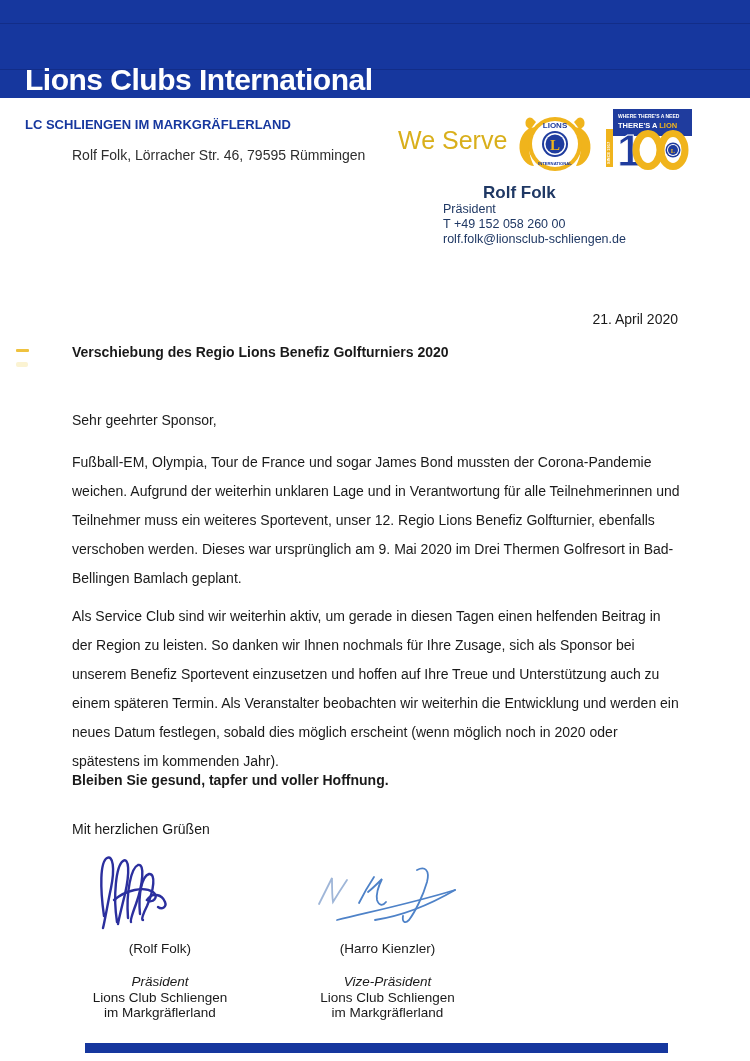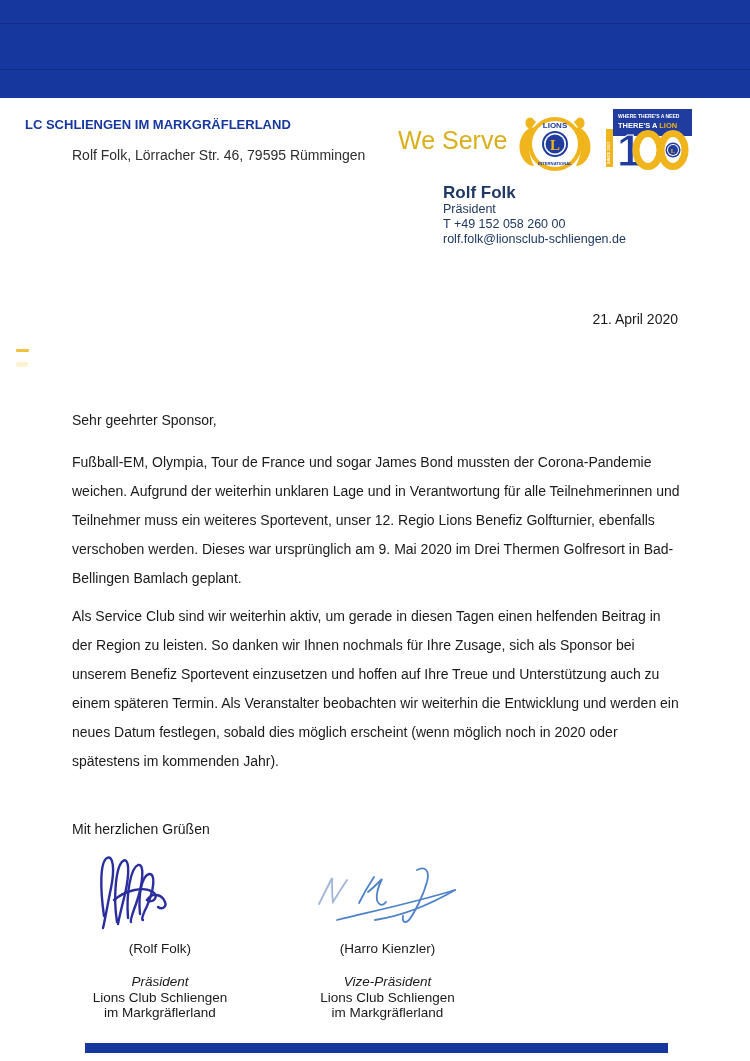--- a/index.html
+++ b/index.html
@@ -13,21 +13,21 @@
   
   .header-bar{top:0;left:0;width:750px;height:98px;background:#16379E;}
   .header-hairline{left:0;width:750px;height:1px;background:rgba(0,0,40,0.18);}
   .org-title{left:25px;top:63px;color:#ffffff;font-size:30px;font-weight:bold;letter-spacing:-0.5px;white-space:nowrap;}
   .club-line{left:25px;top:105px;color:#16379E;font-size:13px;font-weight:bold;white-space:nowrap;margin-top:12px;}
   .sender-line{left:72px;top:147px;color:#2e2e2e;font-size:14px;white-space:nowrap;}
   .motto{left:398px;top:126px;color:#D9AF1B;font-size:25px;white-space:nowrap;}
 
   
   .contact{left:443px;top:183px;color:#1F3864;}
-  .contact-name{font-size:17px;font-weight:bold;line-height:19px;}
+  .contact-name{font-size:17px;font-weight:bold;line-height:19px;margin-left:40px;}
   .contact-role{font-size:12.5px;line-height:15px;}
   .contact-phone{font-size:12.5px;line-height:15px;}
   .contact-email{font-size:12.5px;line-height:15px;}
 
   .date-line{top:311px;right:72px;font-size:14px;text-align:left;white-space:nowrap;}
 
   .margin-dash{left:16px;top:349px;width:13px;height:3px;background:#EFC23F;border-radius:1px;}
   .margin-smudge{left:16px;top:362px;width:12px;height:5px;background:#FBF3D2;border-radius:2px;}
 
   .subject{left:72px;top:344px;font-size:14px;font-weight:bold;white-space:nowrap;}
@@ -52,20 +52,21 @@
 </style>
 </head>
 <body>
 
 <div class="page">
 
   <div class="abs header-bar"></div>
   <div class="abs header-hairline" style="top:23px;"></div>
   <div class="abs header-hairline" style="top:69px;"></div>
 
+  <div class="abs org-title">Lions Clubs International</div>
   <div class="abs club-line">LC SCHLIENGEN IM MARKGRÄFLERLAND</div>
   <div class="abs sender-line">Rolf Folk, Lörracher Str. 46, 79595 Rümmingen</div>
   <div class="abs motto">We Serve</div>
 
   <svg class="abs" style="left:516px;top:106px;" width="78" height="76" viewBox="0 0 78 76">
     <g stroke="none">
 
       <path d="M14,22 C6,26 2,36 4,46 C6,54 12,60 18,60 C14,52 12,44 14,36 C15,30 16,25 20,21 Z" fill="#F0B41C"></path>
       <path d="M64,22 C72,26 76,36 74,46 C72,54 66,60 60,60 C64,52 66,44 64,36 C63,30 62,25 58,21 Z" fill="#F0B41C"></path>
       <path d="M10,20 C8,14 12,10 16,12 L20,16 L14,24 Z" fill="#F0B41C"></path>
@@ -104,33 +105,35 @@
     <div class="contact-role">Präsident</div>
     <div class="contact-phone">T +49 152 058 260 00</div>
     <div class="contact-email">rolf.folk@lionsclub-schliengen.de</div>
   </div>
 
   <div class="abs date-line">21. April 2020</div>
 
   <div class="abs margin-dash"></div>
   <div class="abs margin-smudge"></div>
 
+  <div class="abs subject">Verschiebung des Regio Lions Benefiz Golfturniers 2020</div>
 
   <div class="abs salutation">Sehr geehrter Sponsor,</div>
   <div class="abs body-par par-1">Fußball-EM, Olympia, Tour de France und sogar James Bond mussten der Corona-Pandemie
 weichen. Aufgrund der weiterhin unklaren Lage und in Verantwortung für alle Teilnehmerinnen und
 Teilnehmer muss ein weiteres Sportevent, unser 12. Regio Lions Benefiz Golfturnier, ebenfalls
 verschoben werden. Dieses war ursprünglich am 9. Mai 2020 im Drei Thermen Golfresort in Bad-
 Bellingen Bamlach geplant.</div>
   <div class="abs body-par par-2">Als Service Club sind wir weiterhin aktiv, um gerade in diesen Tagen einen helfenden Beitrag in
 der Region zu leisten. So danken wir Ihnen nochmals für Ihre Zusage, sich als Sponsor bei
 unserem Benefiz Sportevent einzusetzen und hoffen auf Ihre Treue und Unterstützung auch zu
 einem späteren Termin. Als Veranstalter beobachten wir weiterhin die Entwicklung und werden ein
 neues Datum festlegen, sobald dies möglich erscheint (wenn möglich noch in 2020 oder
 spätestens im kommenden Jahr).</div>
+  <div class="abs bold-line">Bleiben Sie gesund, tapfer und voller Hoffnung.</div>
   <div class="abs closing">Mit herzlichen Grüßen</div>
 
   <svg class="abs sig-left" width="90" height="86" viewBox="0 0 90 86">
     <g fill="none" stroke="#2B2F9E" stroke-width="2.4" stroke-linecap="round">
       <path d="M14,66 C10,38 10,12 17,8 C23,5 25,18 21,38 C18,52 15,70 13,78"></path>
       <path d="M27,72 C23,46 26,16 33,11 C39,7 40,22 35,44 C32,56 29,68 28,74"></path>
       <path d="M38,68 C36,42 41,18 48,15 C55,13 53,34 46,54 C43,62 40,70 41,72"></path>
       <path d="M50,64 C48,44 52,26 59,24 C66,23 64,40 57,56 C53,64 51,70 53,70"></path>
       <path d="M24,50 C36,40 54,36 63,42 C70,47 62,54 57,50 C62,42 72,44 75,52 C77,57 72,60 68,57"></path>
     </g>

